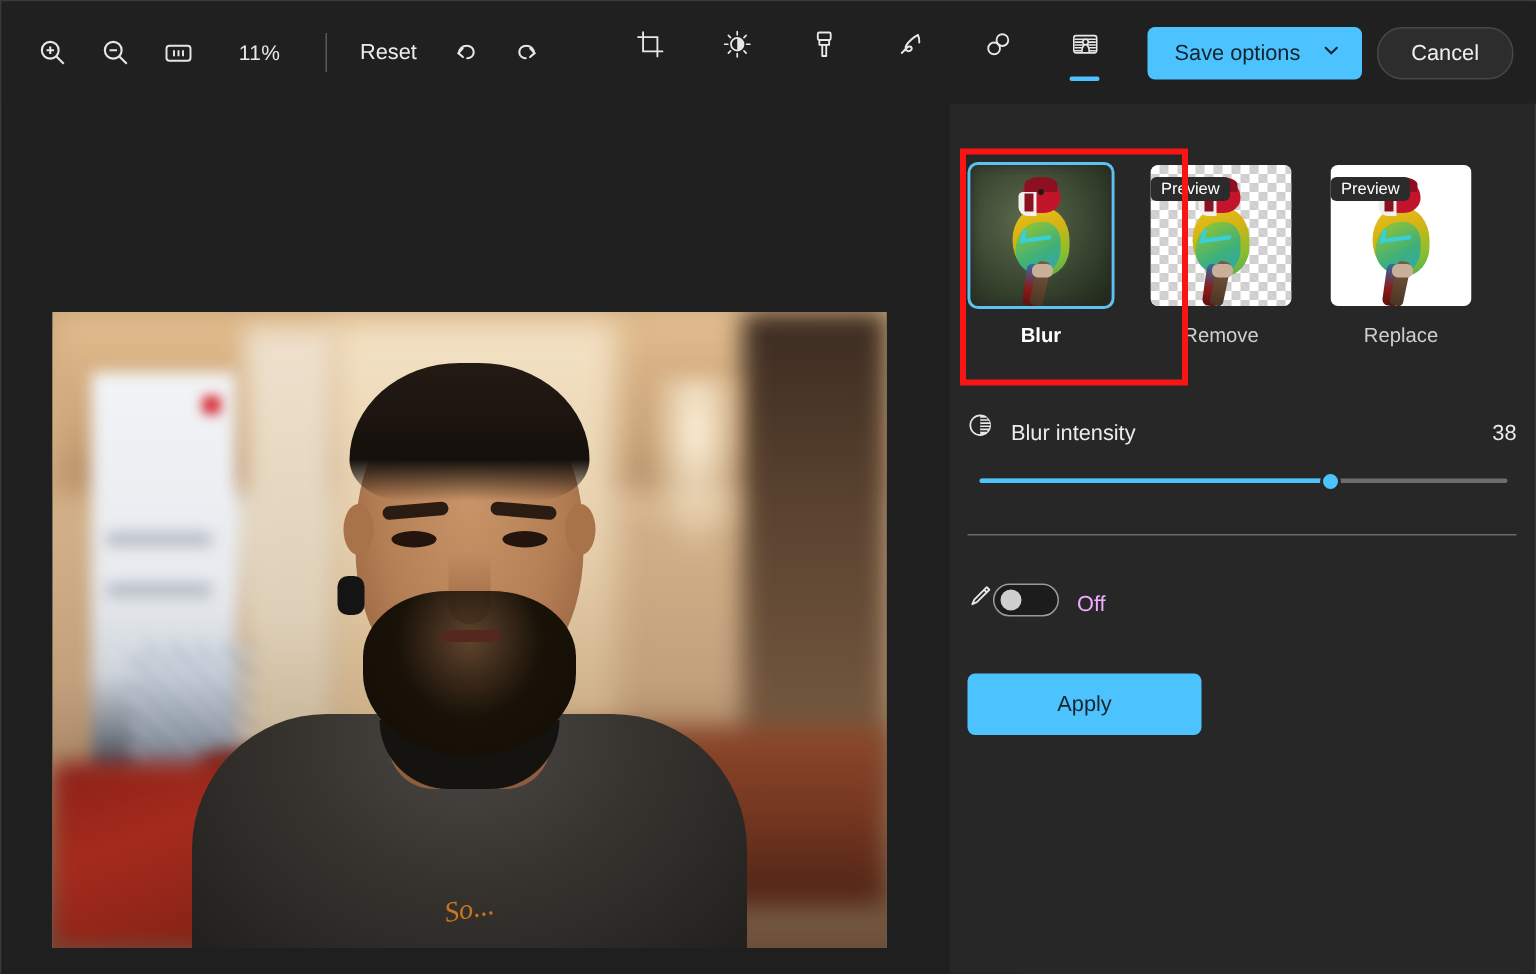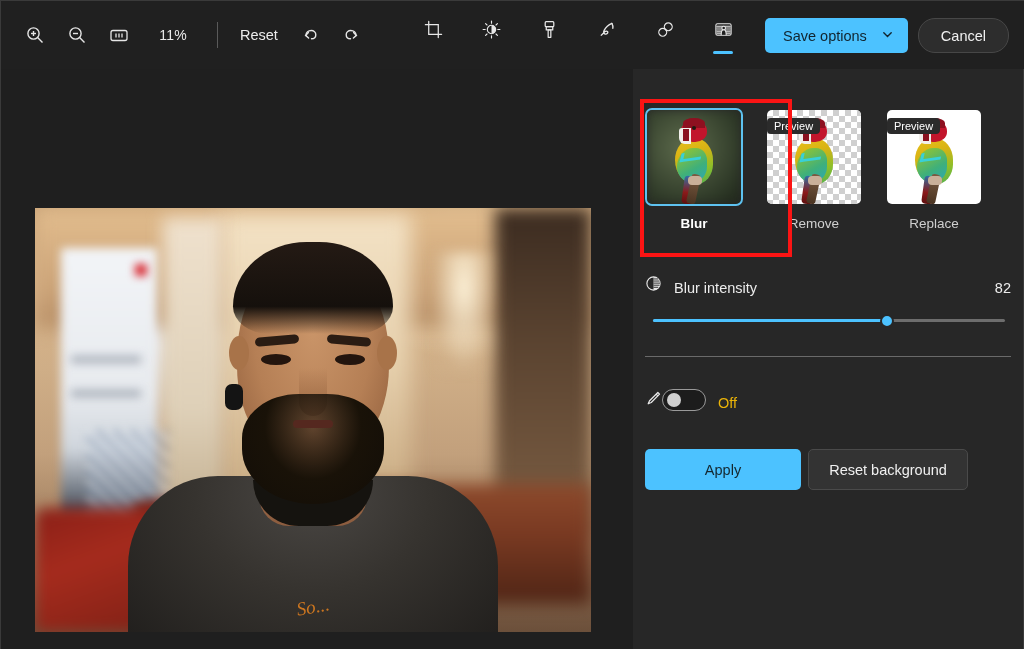--- a/index.html
+++ b/index.html
@@ -347,21 +347,21 @@
   .toggle {
     width: 44px; height: 22px; border-radius: 11px;
     background: #1c1c1c; border: 1px solid #9a9a9a;
     position: relative; cursor: pointer; flex: none;
   }
   .toggle-knob {
     position: absolute; left: 4px; top: 3px;
     width: 14px; height: 14px; border-radius: 50%;
     background: #cfcfcf;
   }
-  .toggle-state { font-size: 14.5px; color: #eab308; margin-left: 12px; width: 32px; }
+  .toggle-state { font-size: 14.5px; color: #f0abfc; margin-left: 12px; width: 32px; }
 
   .actions { position: absolute; left: 12px; top: 380px; display: flex; gap: 7px; }
   .btn-apply {
     width: 156px; height: 41px;
     background: #4cc2ff; color: #14272f;
     border: none; border-radius: 5px;
     font-size: 14.5px; font-family: inherit; cursor: pointer;
   }
   .btn-reset-bg {
     width: 160px; height: 41px;
@@ -582,21 +582,21 @@
 
     <div class="row" style="top:206px">
       <span>
         <svg width="17" height="17" viewBox="0 0 18 18" fill="none" stroke="#e8e8e8" stroke-width="1.2">
           <circle cx="9" cy="9" r="7"></circle>
           <path d="M9 2a7 7 0 0 1 0 14z" fill="#e8e8e8" stroke="none"></path>
           <path d="M9 4.2h5M9 6.4h6.4M9 8.6h7M9 10.8h6.4M9 13h5" stroke="#272727" stroke-width="1"></path>
         </svg>
       </span>
       <span class="row-label">Blur intensity</span>
-      <span class="row-value">82</span>
+      <span class="row-value">38</span>
     </div>
 
     <div class="slider">
       <div class="slider-track"></div>
       <div class="slider-fill" id="sliderFill" style="width: 235.84px;"></div>
       <div class="slider-thumb" id="sliderThumb" style="left: 226.84px;"></div>
     </div>
 
     <div class="divider"></div>
 
@@ -608,18 +608,17 @@
         </svg>
       </span>
       <span class="toggle">
         <span class="toggle-knob"></span>
       </span>
       <span class="toggle-state">Off</span>
     </div>
 
     <div class="actions">
       <button class="btn-apply">Apply</button>
-      <button class="btn-reset-bg">Reset background</button>
     </div>
   </div>
 
   <div class="red-box" style="border-color: rgb(251, 20, 20);"></div>
 </div>
 
 </body></html>

